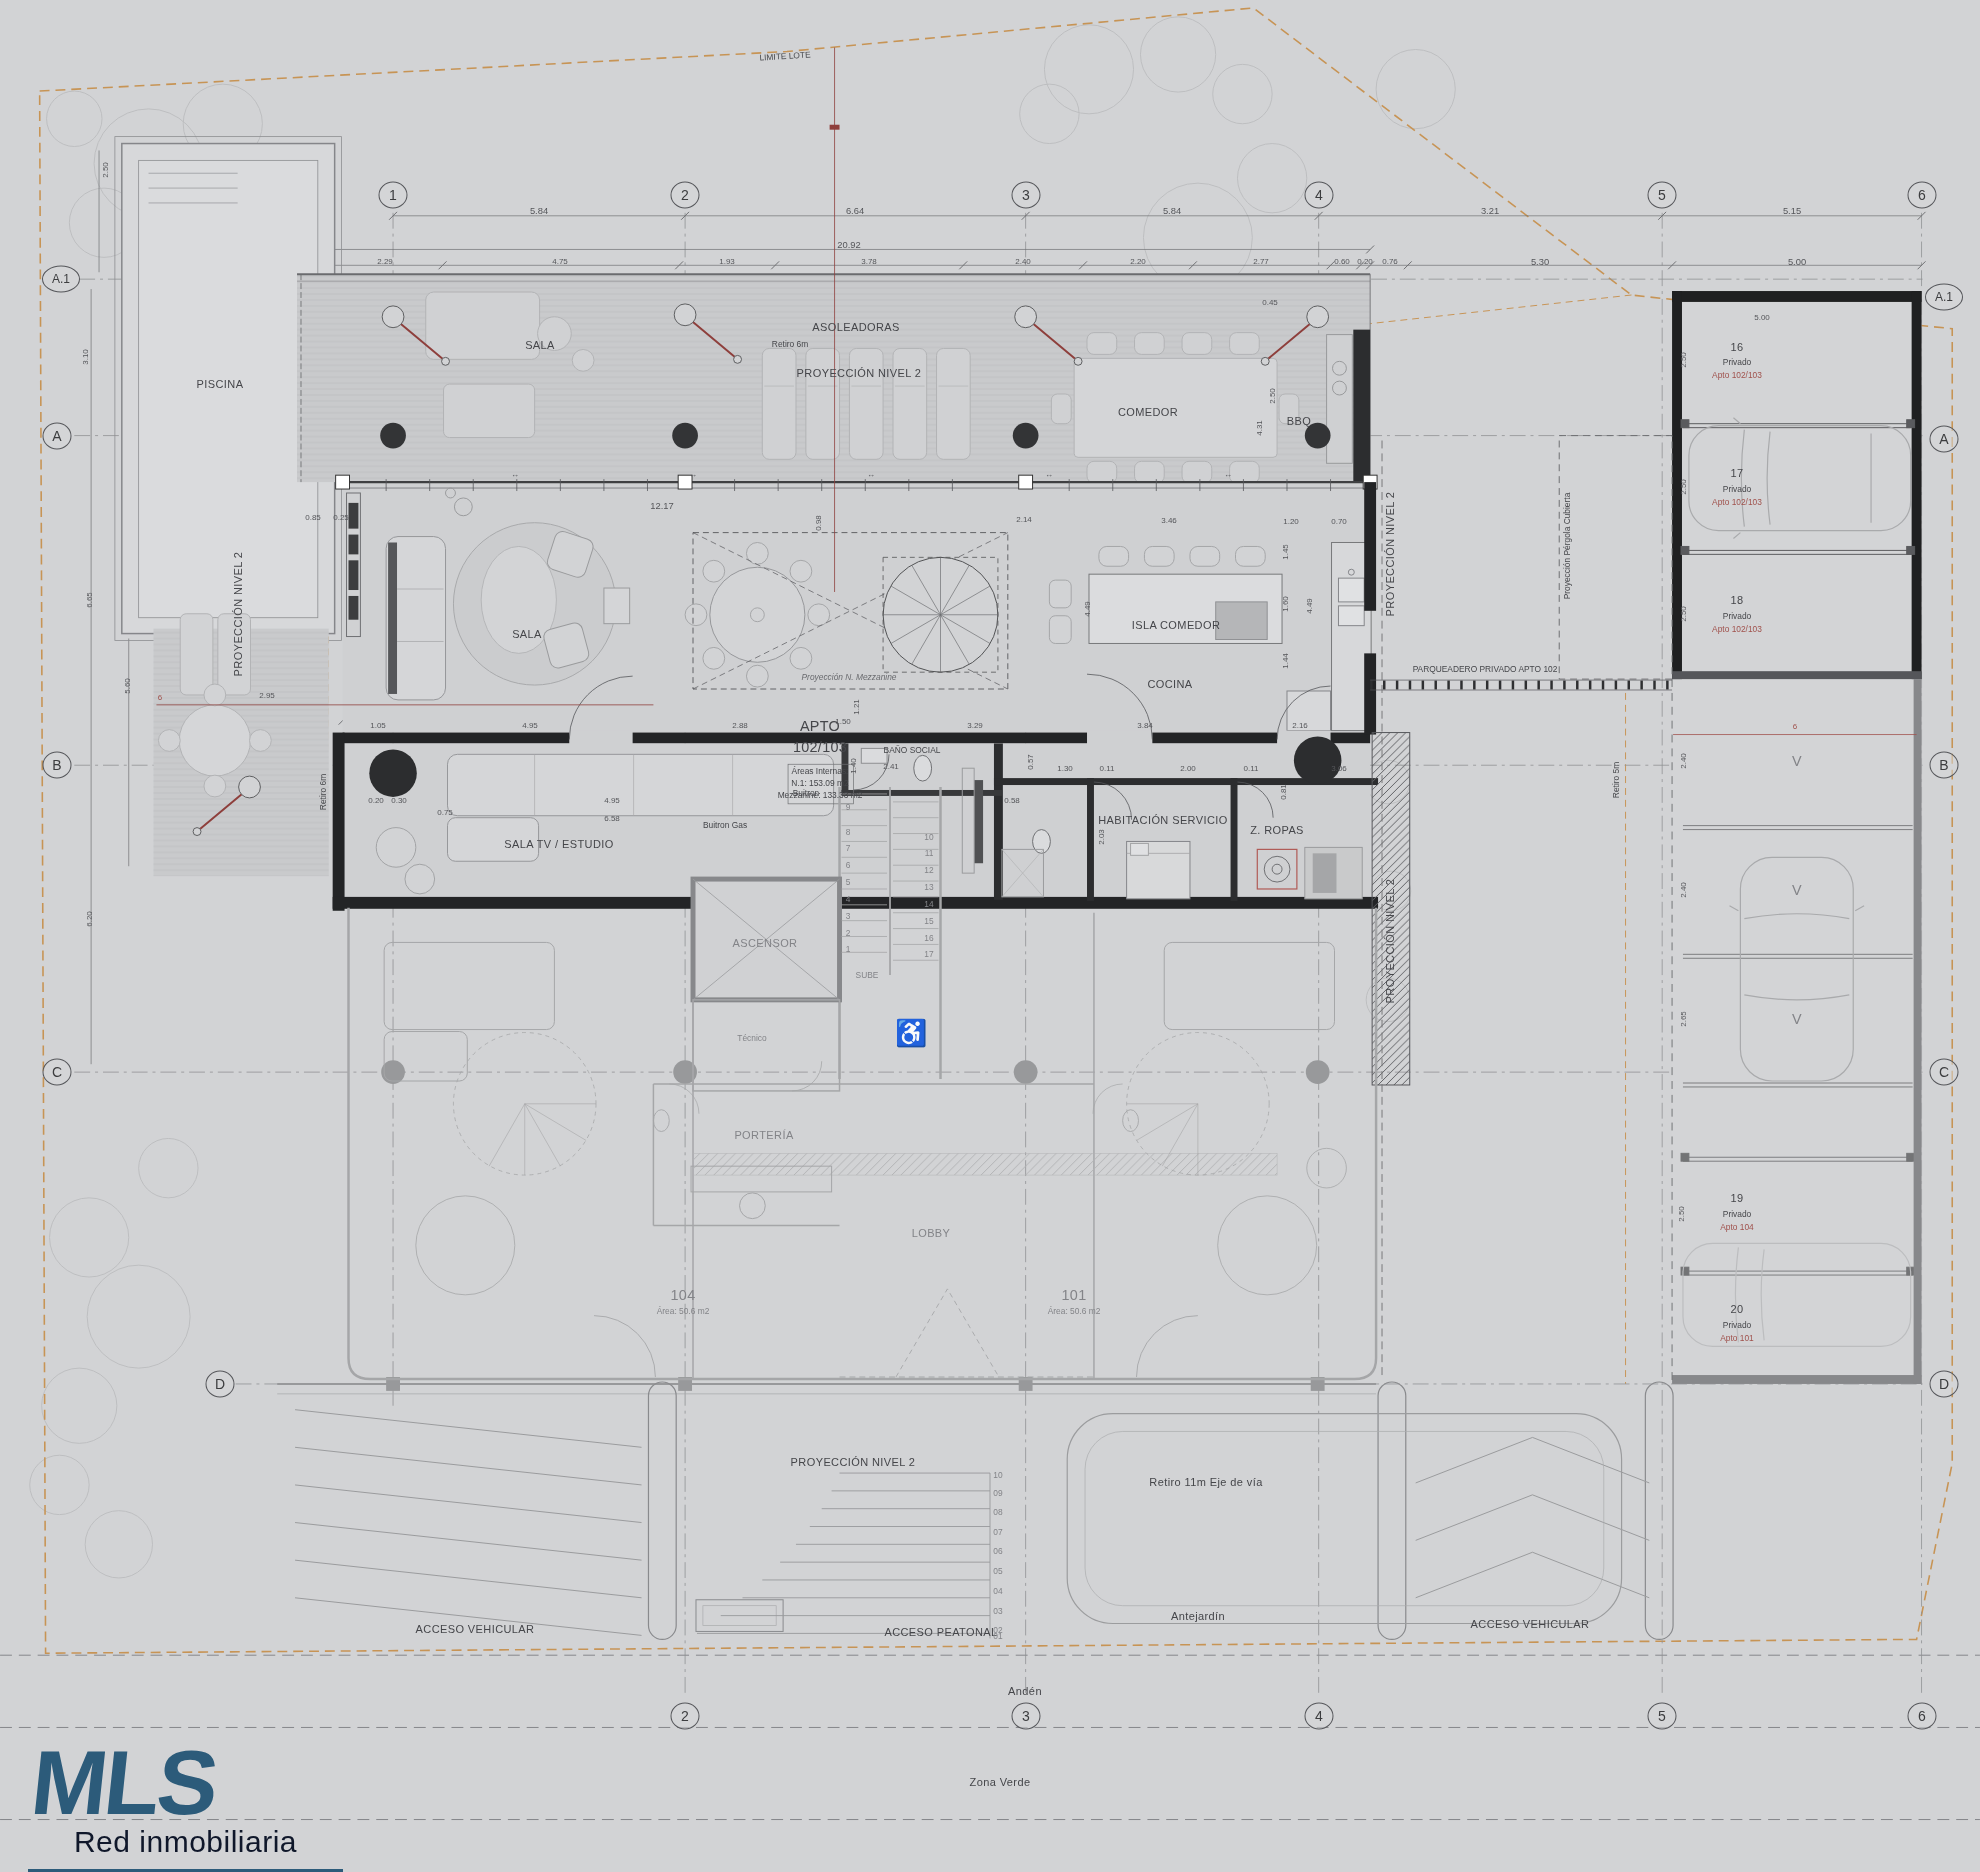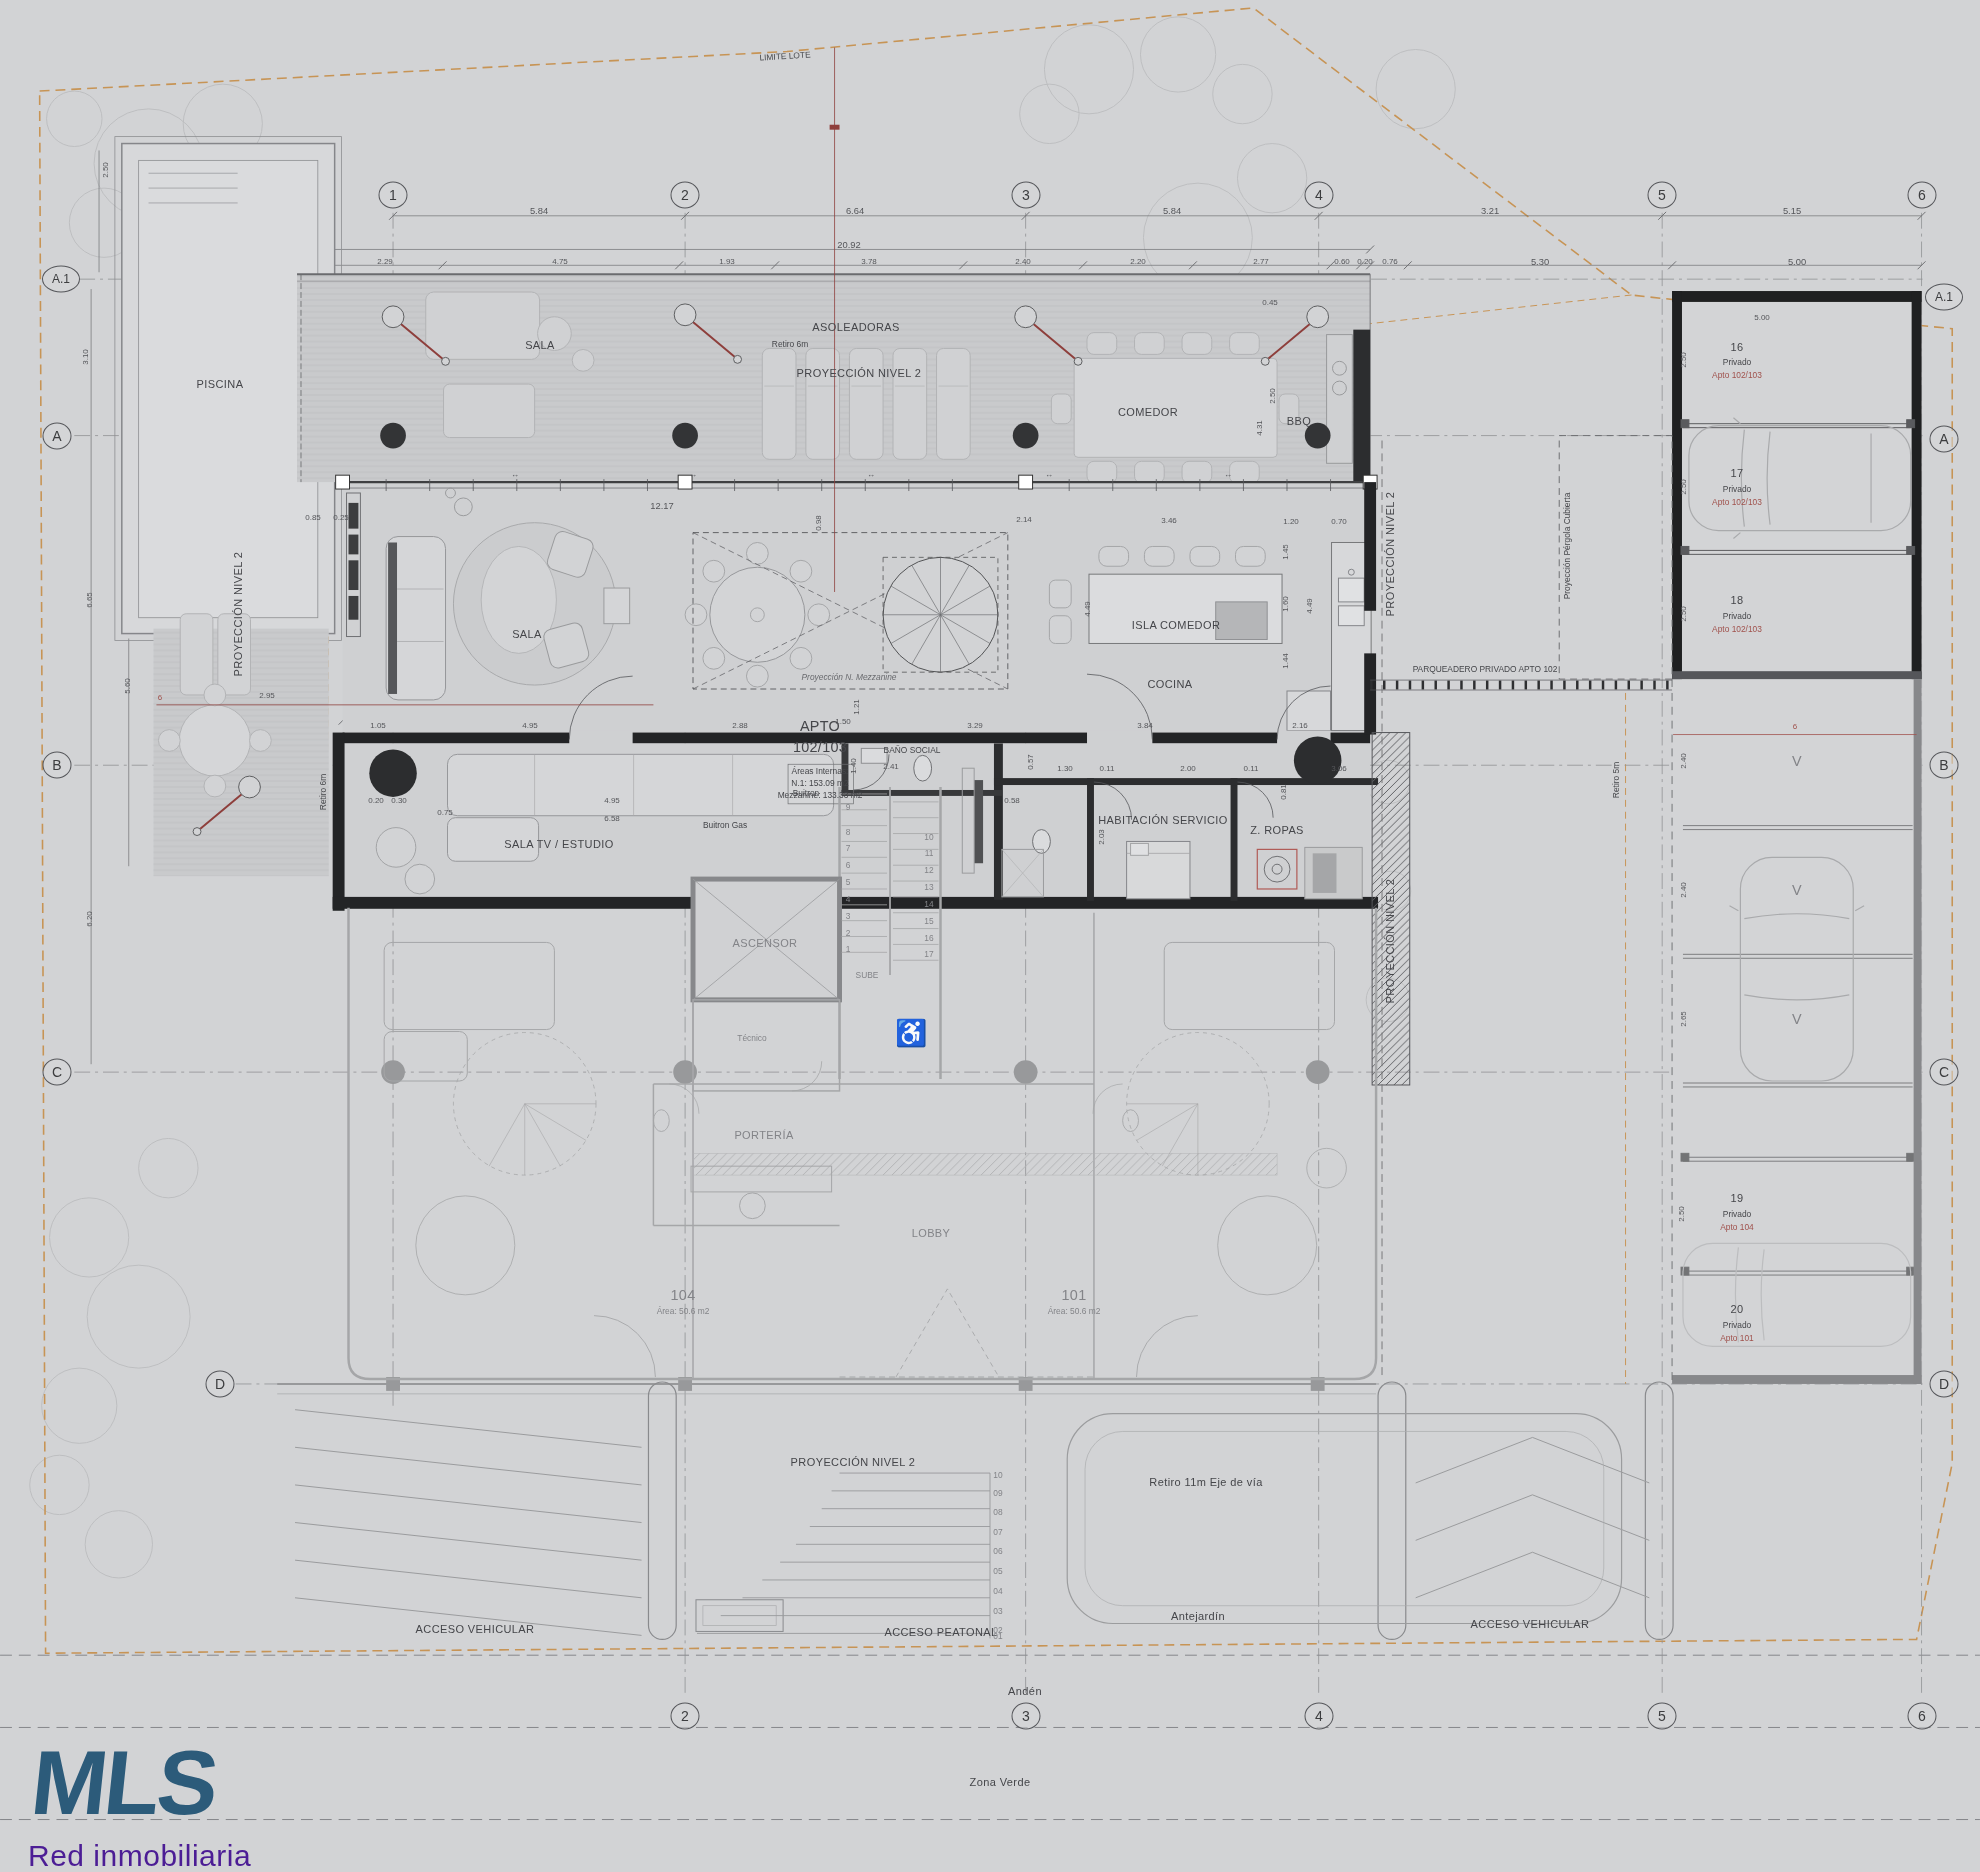--- a/index.html
+++ b/index.html
@@ -17,21 +17,21 @@
   .g{color:#838488;}
   .i{font-style:italic;color:#6a6b6f;}
   .wc{font-size:26px;color:#7e7f82;}
   .bubble{position:absolute;border:1px solid #55565a;border-radius:50%;
           text-align:center;color:#3c3d3f;background:rgba(214,215,217,.55);
           transform:translate(-50%,-50%);}
   #logo{position:absolute;left:28px;top:1744px;width:315px;border-bottom:4px solid #2c5b7a;
         padding-bottom:10px;}
   .brand{font-size:91px;font-weight:bold;color:#2c5b7a;letter-spacing:-3px;line-height:.85;
          transform:skewX(-6deg);transform-origin:left bottom;}
-  .tagline{font-size:30px;color:#4c1d95;letter-spacing:0.5px;margin-top:18px;}
+  .tagline{font-size:30px;color:#0f172a;letter-spacing:0.5px;margin-top:4px;text-align:center;}
 </style>
 </head>
 <body>
 
 <div class="stage">
 
 <svg width="1980" height="1872" viewBox="0 0 2000 1891">
   <defs>
     <pattern id="deckHatch" width="6" height="6" patternUnits="userSpaceOnUse">
       <path d="M0,3 H6" stroke="#bdbec0" stroke-width="0.8"></path>

